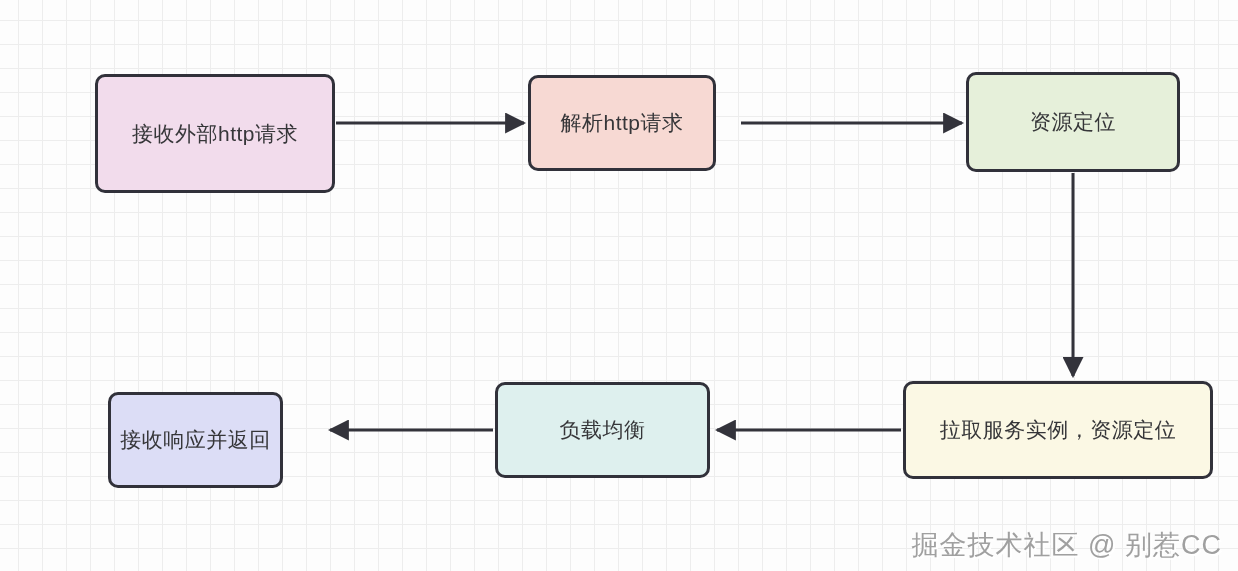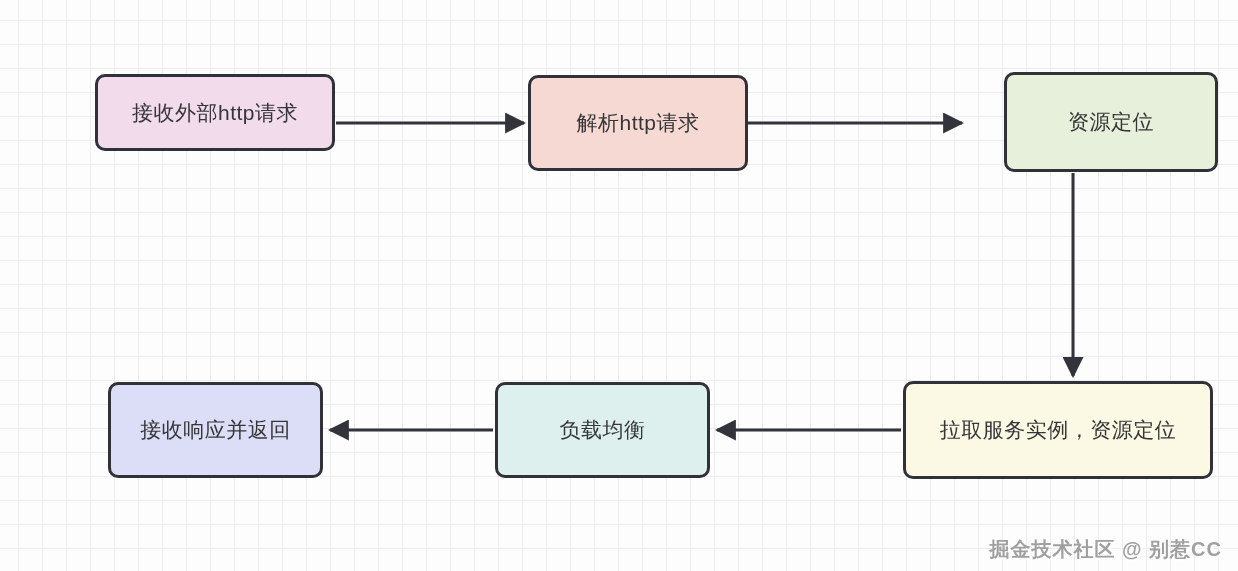--- a/index.html
+++ b/index.html
@@ -32,42 +32,42 @@
     cursor: default;
   }
   .node .label {
     font-size: 21px;
     color: #363639;
     letter-spacing: 0.5px;
     white-space: nowrap;
     text-align: center;
     padding: 0 10px;
   }
-  #node-receive-http   { left: 95px;  top: 74px;  width: 240px; height: 77px; }
-  #node-parse-http     { left: 528px; top: 75px;  width: 220px; height: 96px; }
+  #node-receive-http   { left: 95px;  top: 74px;  width: 240px; height: 119px; }
+  #node-parse-http     { left: 528px; top: 75px;  width: 188px; height: 96px; }
   #node-locate         { left: 966px; top: 72px;  width: 214px; height: 100px; }
   #node-pull-instances { left: 903px; top: 381px; width: 310px; height: 98px; }
   #node-send-request   { left: 495px; top: 382px; width: 215px; height: 96px; }
-  #node-receive-resp   { left: 108px; top: 382px; width: 215px; height: 96px; }
+  #node-receive-resp   { left: 108px; top: 392px; width: 175px; height: 96px; }
 
   .connector-layer {
     position: absolute;
     left: 0; top: 0;
     width: 1238px;
     height: 571px;
     pointer-events: none;
   }
   .connector-layer line { pointer-events: stroke; }
 
   .watermark {
     position: absolute;
     right: 16px;
     bottom: 8px;
-    font-size: 20px;
-    font-weight: bold;
+    font-size: 27px;
+    font-weight: normal;
     letter-spacing: 1px;
     text-shadow: 2px 2px 0 #ffffff;
     user-select: none;
   }
 </style>
 </head>
 <body>
 
 <div class="canvas" style="--grid-color: #ededed; background-color: rgb(253, 253, 253);">
 
@@ -85,21 +85,21 @@
   </svg>
 
   <div class="node" id="node-receive-http" style="background-color: rgb(242, 220, 236);">
     <span class="label">接收外部http请求</span>
   </div>
 
   <div class="node" id="node-parse-http" style="background-color: rgb(247, 217, 211);">
     <span class="label">解析http请求</span>
   </div>
 
-  <div class="node" id="node-locate" style="background-color: rgb(230, 240, 218); margin-left: 38px;">
+  <div class="node" id="node-locate" style="background-color: rgb(230, 240, 218);">
     <span class="label">资源定位</span>
   </div>
 
   <div class="node" id="node-pull-instances" style="background-color: rgb(251, 248, 228);">
     <span class="label">拉取服务实例，资源定位</span>
   </div>
 
   <div class="node" id="node-send-request" style="background-color: rgb(222, 240, 238);">
     <span class="label">负载均衡</span>
   </div>

